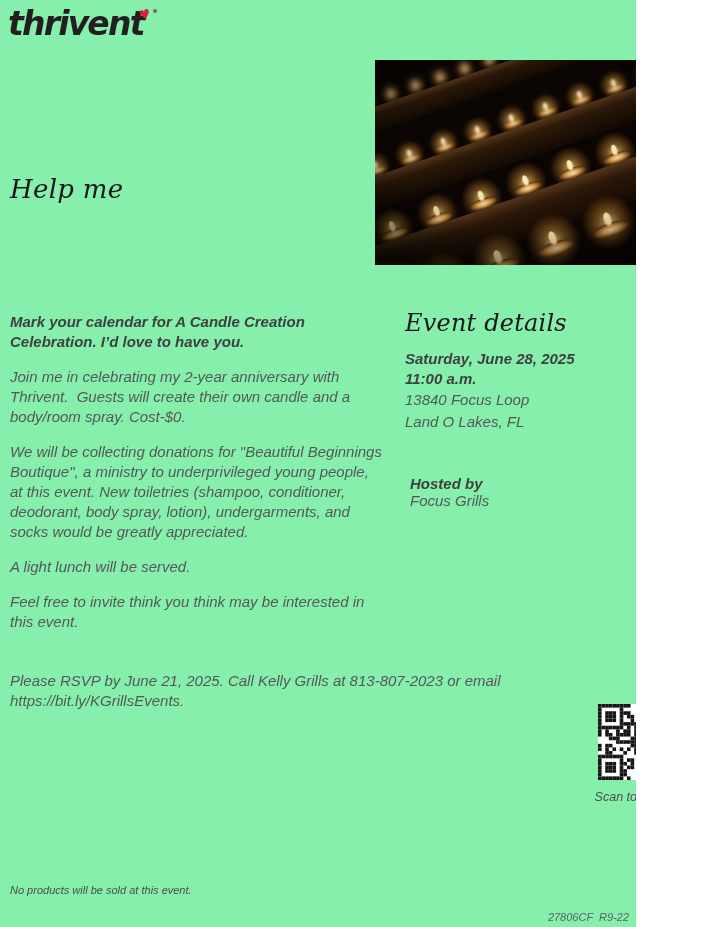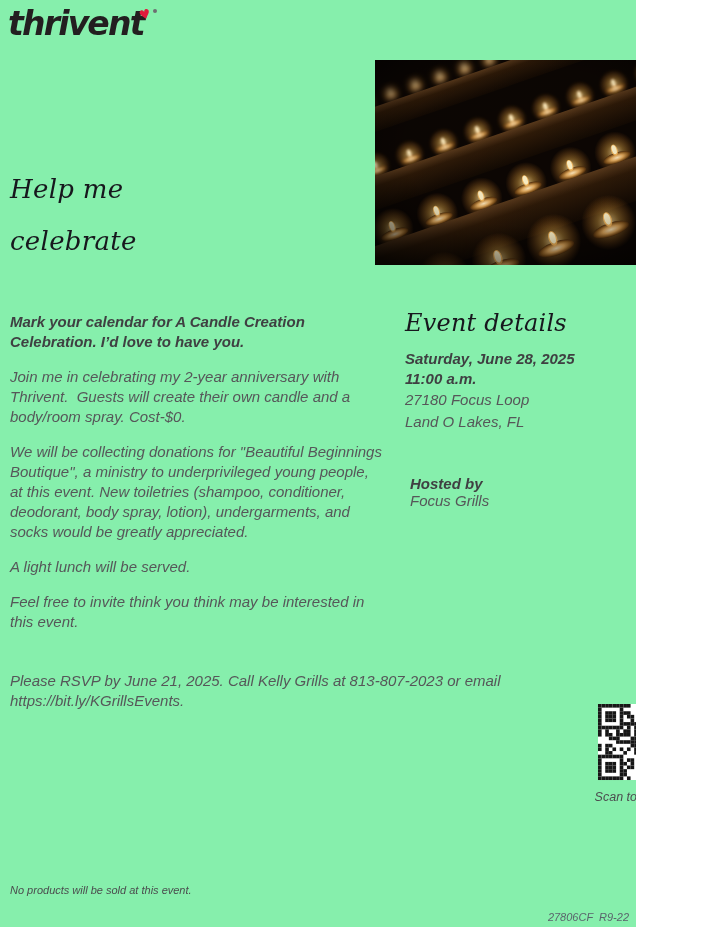--- a/index.html
+++ b/index.html
@@ -179,36 +179,35 @@
             <use href="#tl" transform="translate(442,190) scale(1.25)"></use>
             <use href="#tl" transform="translate(500,190) scale(1.25)"></use>
           </g>
       </g>
       <rect width="325" height="205" fill="url(#vigG)"></rect>
     </svg>
   </div>
 
   <div class="headline">
     <div>Help me</div>
-    <div>celebrate</div>
   </div>
 
   <div class="left-col">
     <p class="intro">Mark your calendar for A Candle Creation Celebration. I’d love to have you.</p>
     <p class="para">Join me in celebrating my 2-year anniversary with Thrivent.  Guests will create their own candle and a body/room spray. Cost-$0.</p>
     <p class="para">We will be collecting donations for "Beautiful Beginnings Boutique", a ministry to underprivileged young people, at this event. New toiletries (shampoo, conditioner, deodorant, body spray, lotion), undergarments, and socks would be greatly appreciated.</p>
     <p class="para">A light lunch will be served.</p>
     <p class="para">Feel free to invite think you think may be interested in this event.</p>
   </div>
 
   <div class="right-col">
     <h2 class="ed-heading">Event details</h2>
     <div class="ed-datetime">Saturday, June 28, 2025</div>
     <div class="ed-datetime">11:00 a.m.</div>
-    <div class="ed-line">27180 Focus Loop</div>
+    <div class="ed-line">13840 Focus Loop</div>
     <div class="ed-line">Land O Lakes, FL</div>
     <div class="hosted">
       <div class="hosted-label">Hosted by</div>
       <div class="host-name">Focus Grills</div>
     </div>
   </div>
 
   <div class="rsvp">Please RSVP by June 21, 2025. Call Kelly Grills at 813-807-2023 or email https://bit.ly/KGrillsEvents.</div>
 
   <div class="qr-area">

